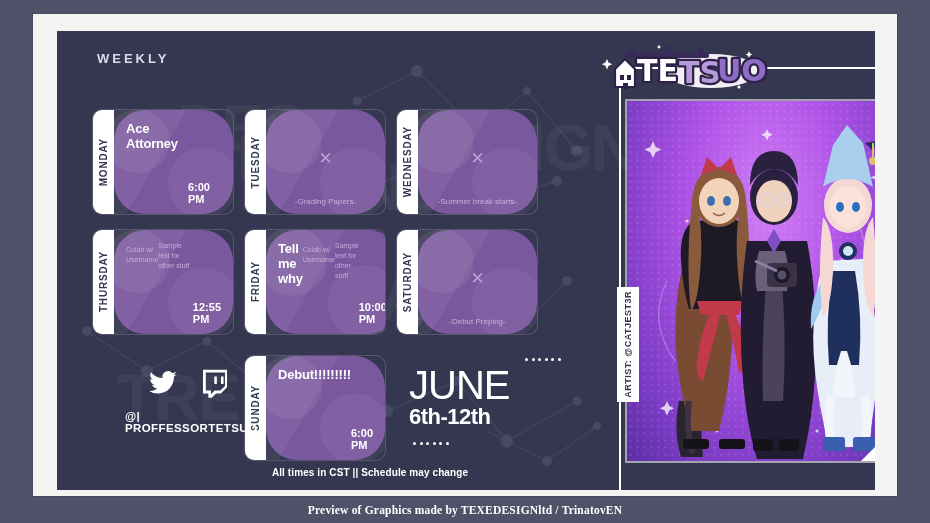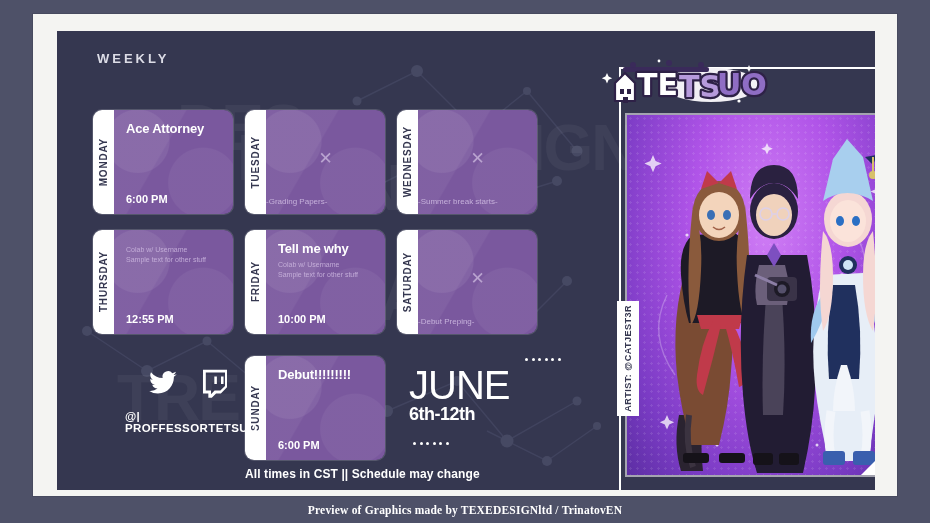--- a/index.html
+++ b/index.html
@@ -97,21 +97,22 @@
     letter-spacing:.8px;
     color:#353750;
     white-space:nowrap;
   }
   .card .body {
     flex:1;
     background:#7a589e;
     position:relative;
     padding:11px 12px 9px 12px;
     display:flex;
-    flex-direction:column;
+    flex-direction:row;
+    border-radius:31px;
   }
   .card .body::before{
     content:"";
     position:absolute; inset:0;
     background:
       radial-gradient(circle at 20% 30%, rgba(255,255,255,.07) 0 26%, transparent 27%),
       radial-gradient(circle at 75% 70%, rgba(255,255,255,.05) 0 30%, transparent 31%),
       linear-gradient(120deg, rgba(255,255,255,.05) 0 40%, transparent 41%);
     pointer-events:none;
   }
@@ -128,21 +129,21 @@
     margin-top:auto; position:relative; z-index:2;
   }
   .card .xmark {
     position:absolute; left:0; right:0; top:46%;
     transform:translateY(-50%);
     text-align:center;
     font-size:17px; color:#b9a3cf; z-index:2; font-weight:300;
   }
   .card .note {
     position:absolute; left:0; right:0; bottom:8px;
-    font-size:8px; color:#c5b0da; z-index:2;
+    text-align:center; font-size:8px; color:#c5b0da; z-index:2;
   }
 
   
   #card-mon { left:36px;  top:79px;  width:140px; height:104px; }
   #card-tue { left:188px; top:79px;  width:140px; height:104px; }
   #card-wed { left:340px; top:79px;  width:140px; height:104px; }
   #card-thu { left:36px;  top:199px; width:140px; height:104px; }
   #card-fri { left:188px; top:199px; width:140px; height:104px; }
   #card-sat { left:340px; top:199px; width:140px; height:104px; }
   #card-sun { left:188px; top:325px; width:140px; height:104px; }
@@ -156,36 +157,36 @@
     letter-spacing:.4px;
   }
 
   
   #june { position:absolute; left:352px; top:336px; text-align:left; }
   #june .m {
     font-size:40px; font-weight:normal; color:#ffffff;
     letter-spacing:-1px; line-height:.92;
   }
   #june .d {
-    font-size:18px; font-weight:bold; color:#ffffff;
+    font-size:22px; font-weight:bold; color:#ffffff;
     letter-spacing:-.5px; line-height:1.05; margin-top:1px;
   }
   .dotrow { display:flex; gap:3.5px; }
   .dotrow i { width:3px; height:3px; background:#fff; border-radius:50%; display:block; }
   #dots-top { position:absolute; left:116px; top:-9px; }
   #dots-bot { position:absolute; left:4px;  top:75px; }
 
   #disclaimer {
     position:absolute; left:188px; top:436px; width:250px;
-    font-size:12px; font-weight:bold; color:#ffffff; 
+    font-size:10px; font-weight:bold; color:#ffffff; text-align:center;
     letter-spacing:.1px;
   }
 
   
-  #right { position:absolute; left:562px; top:0; width:300px; height:389px;margin-top:14px; }
+  #right { position:absolute; left:562px; top:0; width:300px; height:389px; }
   #logo {
     position:absolute; left:-20px; top:10px;
     width:170px; height:56px;
   }
   #artwrap {
     position:absolute; left:8px; top:70px;
     width:280px; height:360px;
     overflow:hidden;
     background:#8a4fd6;
     box-shadow:0 0 0 2px rgba(255,255,255,.55);

